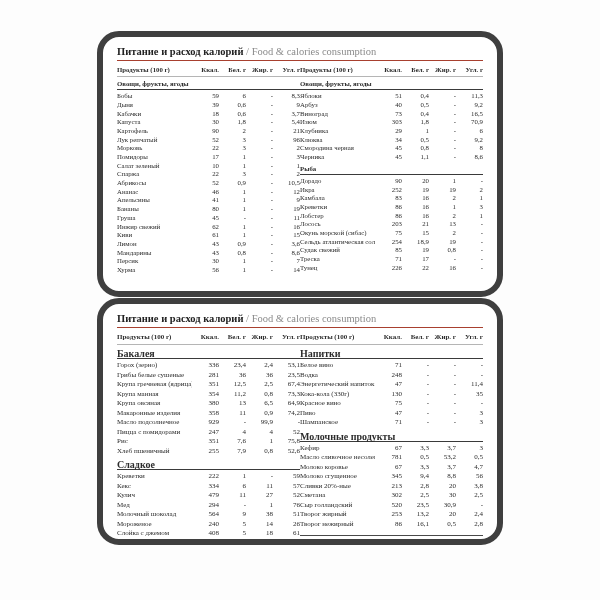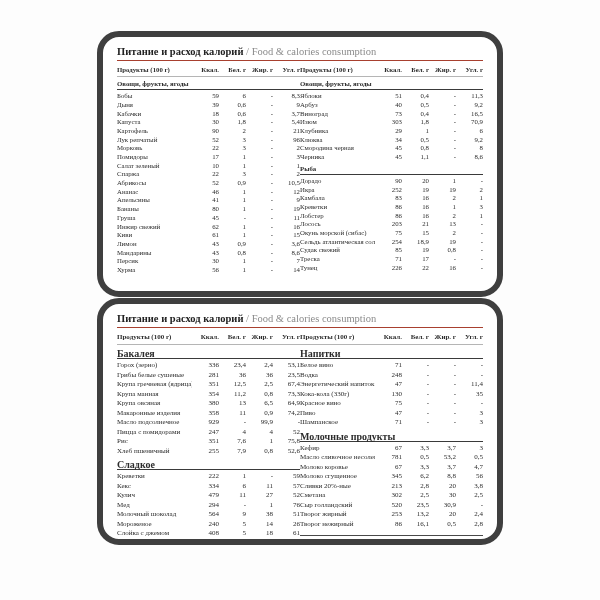--- a/index.html
+++ b/index.html
@@ -586,21 +586,21 @@
           <div class="r">
             <div class="name">Молоко коровье</div>
             <div class="v">67</div>
             <div class="v">3,3</div>
             <div class="v">3,7</div>
             <div class="v">4,7</div>
           </div>
           <div class="r">
             <div class="name">Молоко сгущенное</div>
             <div class="v">345</div>
-            <div class="v">6,2</div>
+            <div class="v">9,4</div>
             <div class="v">8,8</div>
             <div class="v">56</div>
           </div>
           <div class="r">
             <div class="name">Сливки 20%-ные</div>
             <div class="v">213</div>
             <div class="v">2,8</div>
             <div class="v">20</div>
             <div class="v">3,8</div>
           </div>

